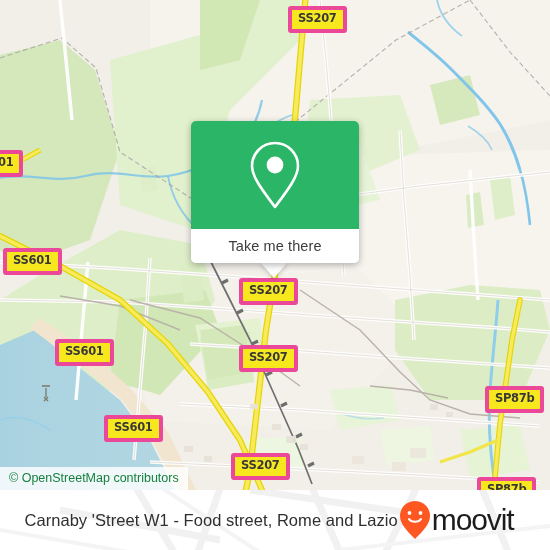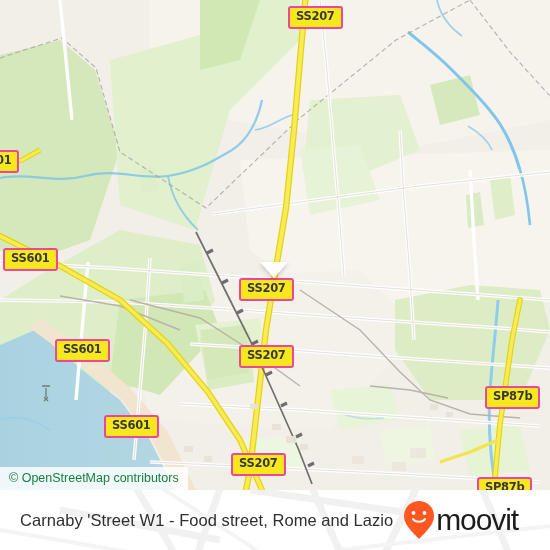--- a/index.html
+++ b/index.html
@@ -31,21 +31,21 @@
     left: 0; top: 0;
     width: 550px;
     height: 490px;
     display: block;
   }
 
   
   .shield {
     position: absolute;
     background: #f7e81e;
-    border: 2px solid #ec4899;
+    border: 4px solid #ec4899;
     border-radius: 3px;
     color: #3b3a2a;
     font-family: "DejaVu Sans", sans-serif;
     font-weight: bold;
     font-size: 11.5px;
     letter-spacing: -0.3px;
     line-height: 1;
     padding: 3px 6px 4px 6px;
     white-space: nowrap;
     box-sizing: border-box;
@@ -126,21 +126,21 @@
     width: 550px;
     height: 100px;
     opacity: 1;
   }
   #footer-inner {
     position: relative;
     width: 100%;
     height: 100%;
     display: flex;
     align-items: center;
-    justify-content: space-between;
+    justify-content: center;
     padding: 0 26px 0 20px;
     box-sizing: border-box;
   }
   #footer-title {
     color: #2f2f2f;
     font-size: 16.5px;
     letter-spacing: .05px;
     white-space: nowrap;
   }
   #brand {
@@ -301,20 +301,31 @@
     <div class="shield" style="left:239px; top:278px;">SS207</div>
     <div class="shield" style="left:55px; top:339px;">SS601</div>
     <div class="shield" style="left:239px; top:345px;">SS207</div>
     <div class="shield" style="left:485px; top:386px;">SP87b</div>
     <div class="shield" style="left:104px; top:415px;">SS601</div>
     <div class="shield" style="left:231px; top:453px;">SS207</div>
     <div class="shield" style="left:477px; top:477px;">SP87b</div>
 
     <div id="popup-tail"></div>
 
+    <div id="popup">
+      <div id="popup-green">
+        <svg width="58" height="72" viewBox="0 0 58 72">
+          <path d="M29 4 C16.3 4 6 14.3 6 27 C6 38 17 52 29 68 C41 52 52 38 52 27 C52 14.3 41.7 4 29 4 Z" fill="none" stroke="#ffffff" stroke-width="2.6" stroke-linejoin="round"></path>
+          <circle cx="29" cy="26" r="8.4" fill="#ffffff"></circle>
+        </svg>
+      </div>
+      <div id="popup-cta">
+        <span>Take me there</span>
+      </div>
+    </div>
 
     <div id="attrib">© OpenStreetMap contributors</div>
   </div>
 
   <div id="footer">
     <svg id="footer-watermark" viewBox="0 0 550 100">
       <g stroke="#f1f1f1" stroke-width="7" fill="none">
         <path d="M120,-10 L190,110"></path>
         <path d="M230,-10 L188,110"></path>
         <path d="M300,-10 L352,110"></path>

